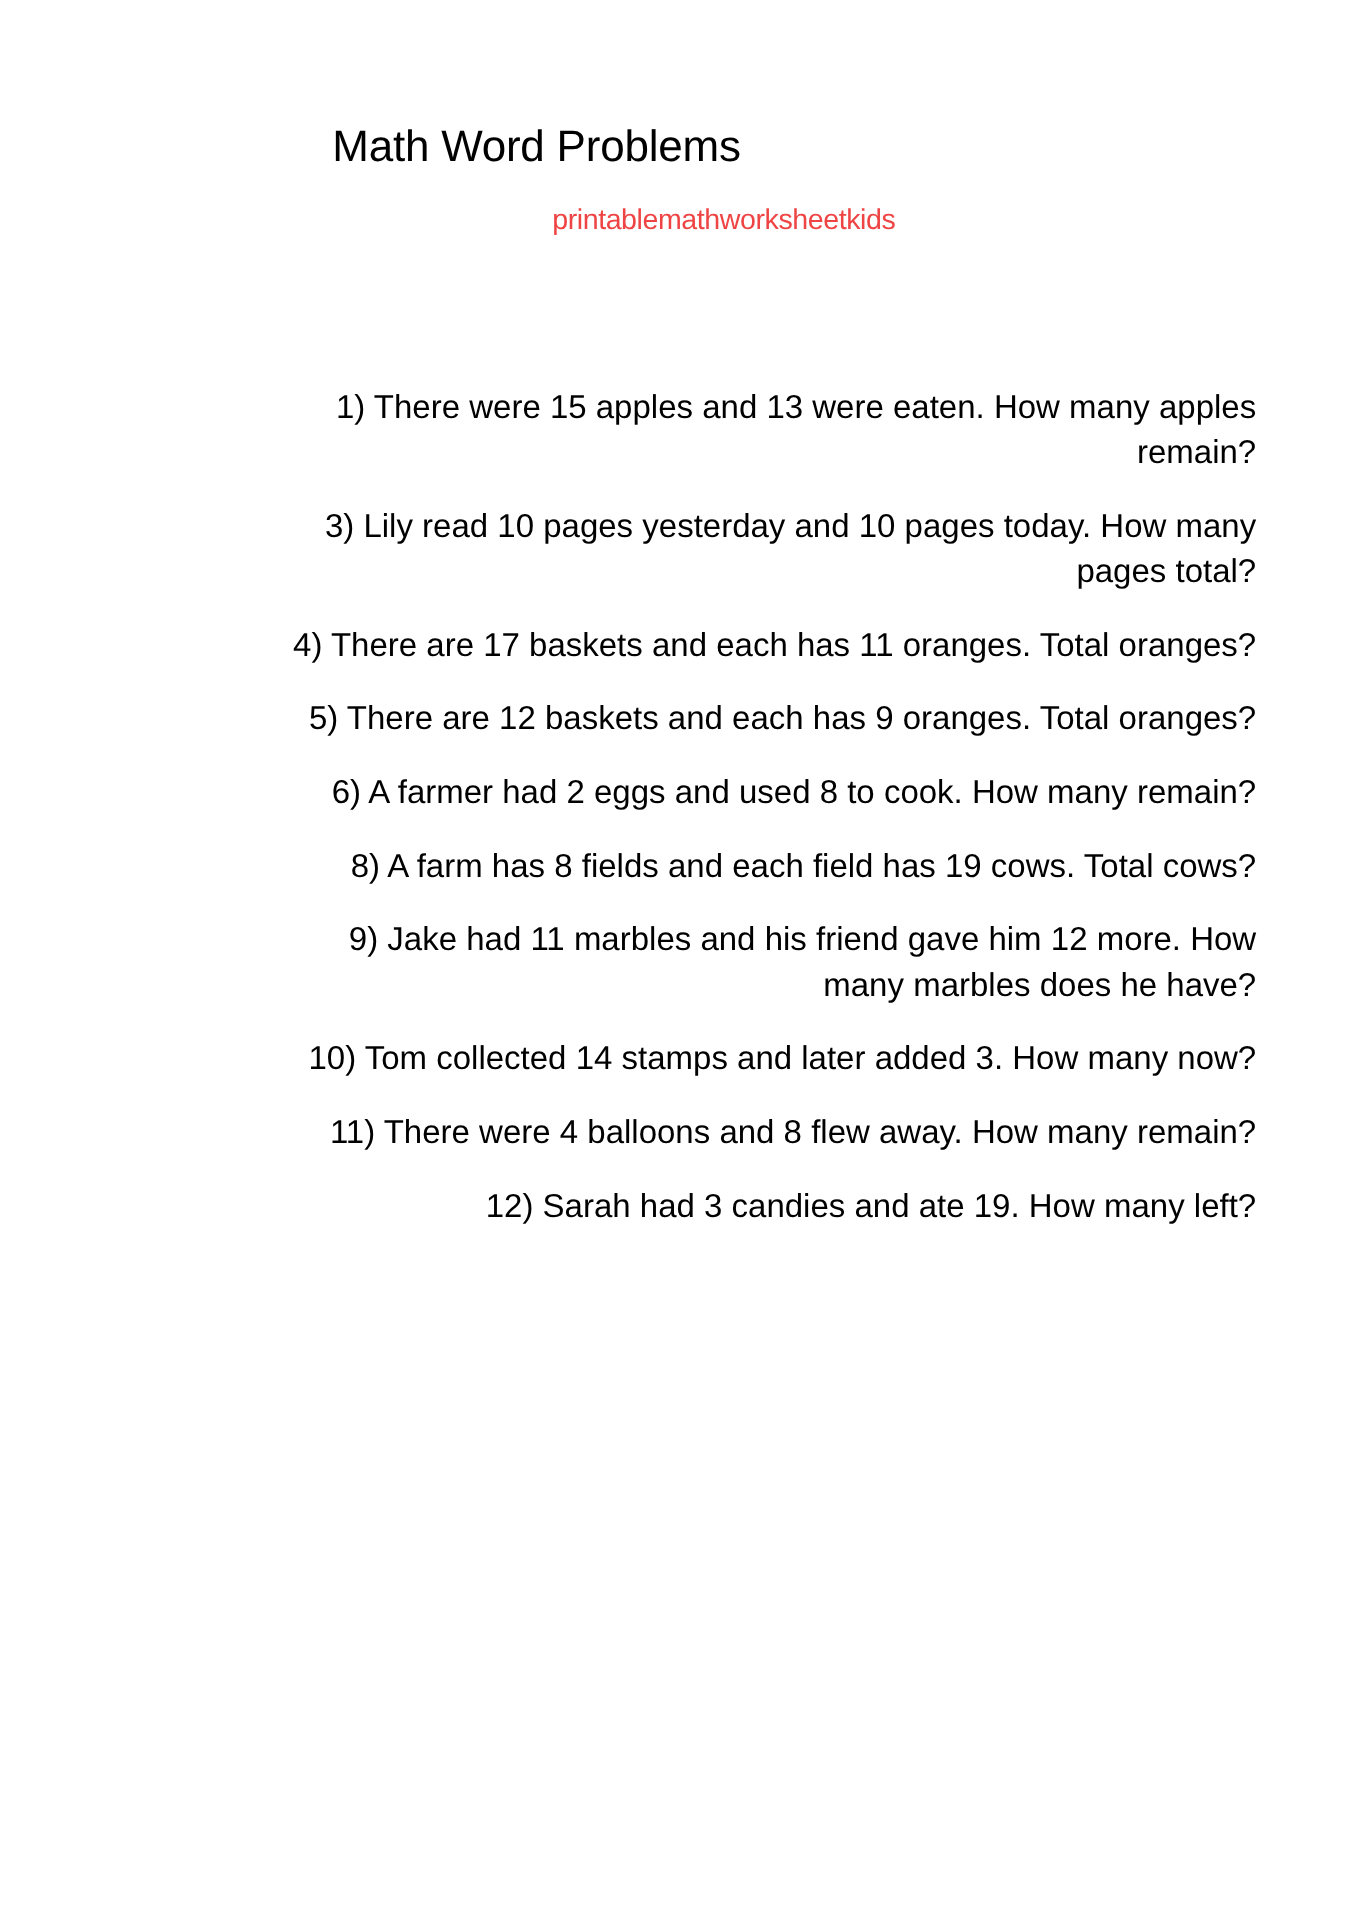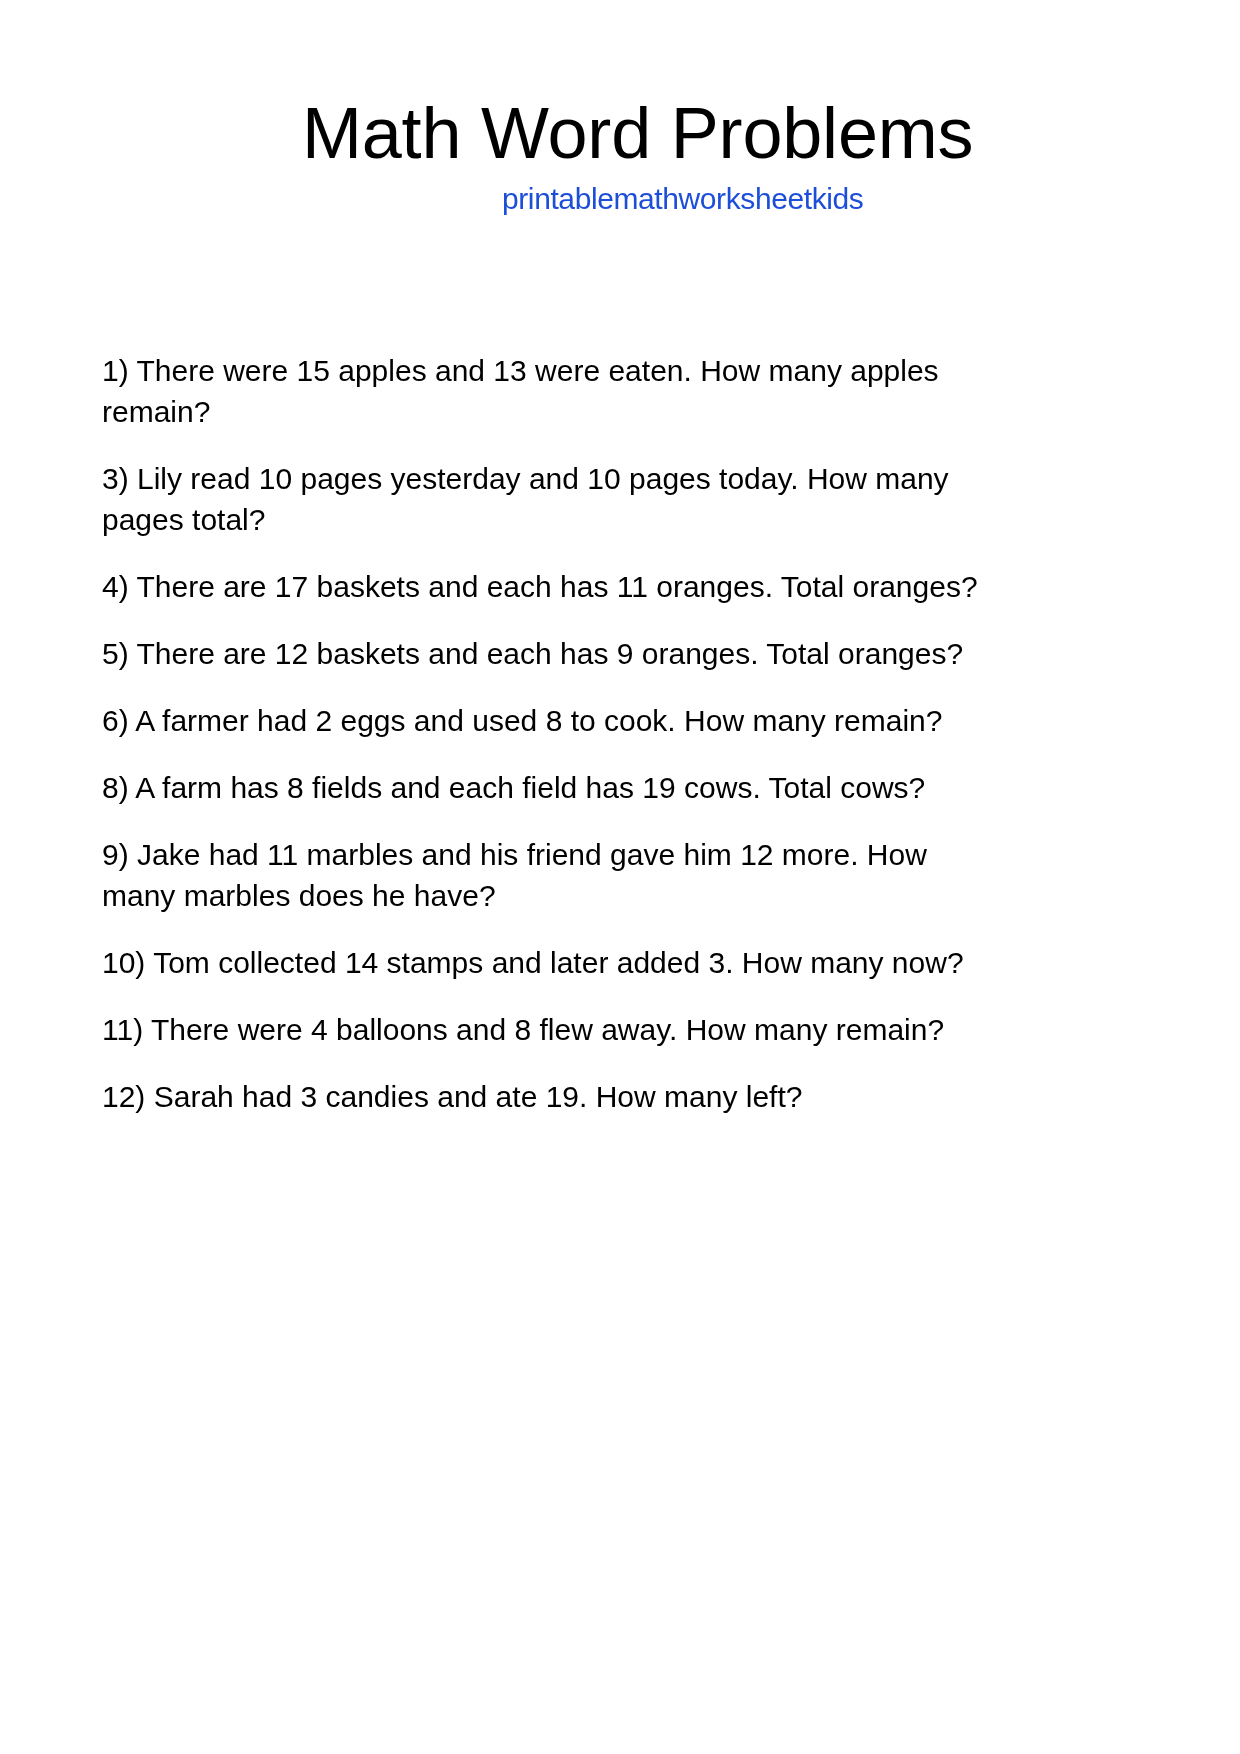--- a/index.html
+++ b/index.html
@@ -12,54 +12,55 @@
       height: 1754px;
       position: relative;
       overflow: hidden;
       font-family: "Liberation Sans", "DejaVu Sans", sans-serif;
       color: #000000;
     }
     .page-title {
       position: absolute;
       left: 302px;
       top: 98px;
-      font-size: 72px;
+      font-size: 40px;
       line-height: 70px;
       font-weight: normal;
       margin: 0;
       white-space: nowrap;
       letter-spacing: -0.2px;
     }
     .page-subtitle {
       position: absolute;
       left: 502px;
       top: 182px;
-      font-size: 30px;
+      font-size: 26px;
       line-height: 34px;
-      color: #1d4ed8;
+      color: #ef4444;
       white-space: nowrap;
       letter-spacing: -0.4px;
     }
     .problem-list {
       position: absolute;
       left: 102px;
       top: 350px;
       width: 1040px;
       margin: 0;
       padding: 0;
       list-style: none;
     }
     .problem {
       font-size: 30px;
       line-height: 41px;
       margin: 0 0 26px 0;
       white-space: nowrap;
     }
     .problem .line {
       display: block;
+      text-align: right;
     }
   </style>
 </head>
 <body>
 
 <h1 class="page-title">Math Word Problems</h1>
 <div class="page-subtitle">printablemathworksheetkids</div>
 
 <ol class="problem-list">
   <li class="problem">

